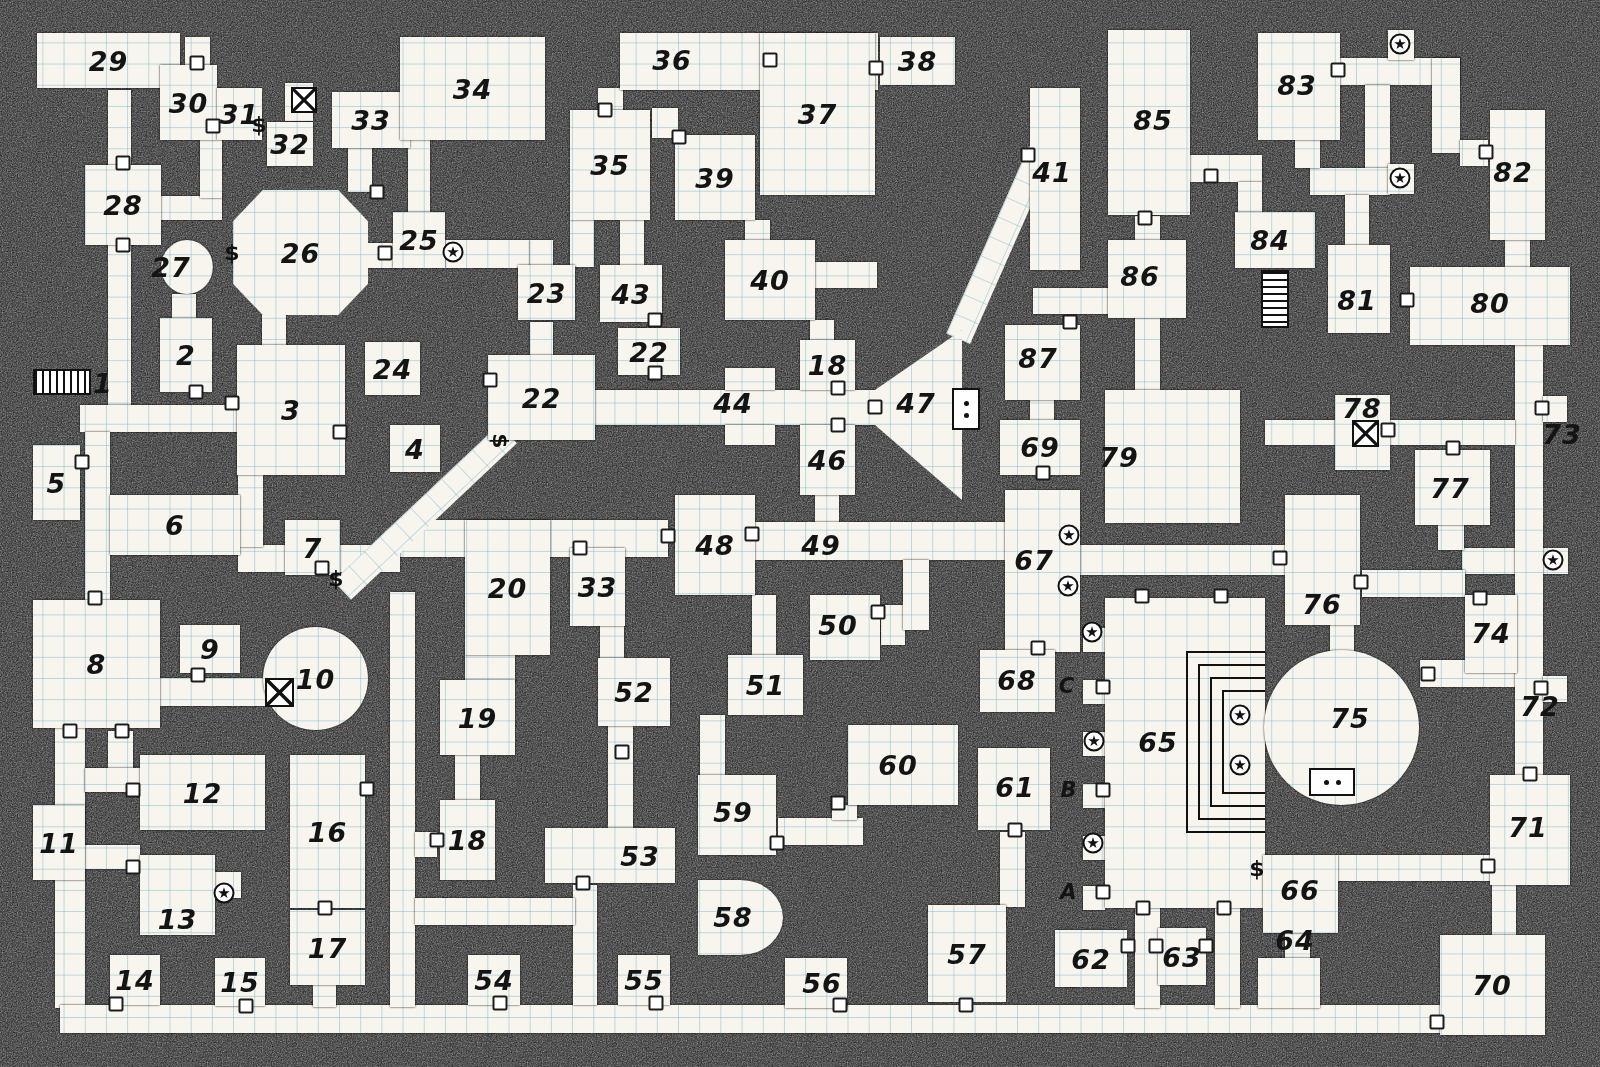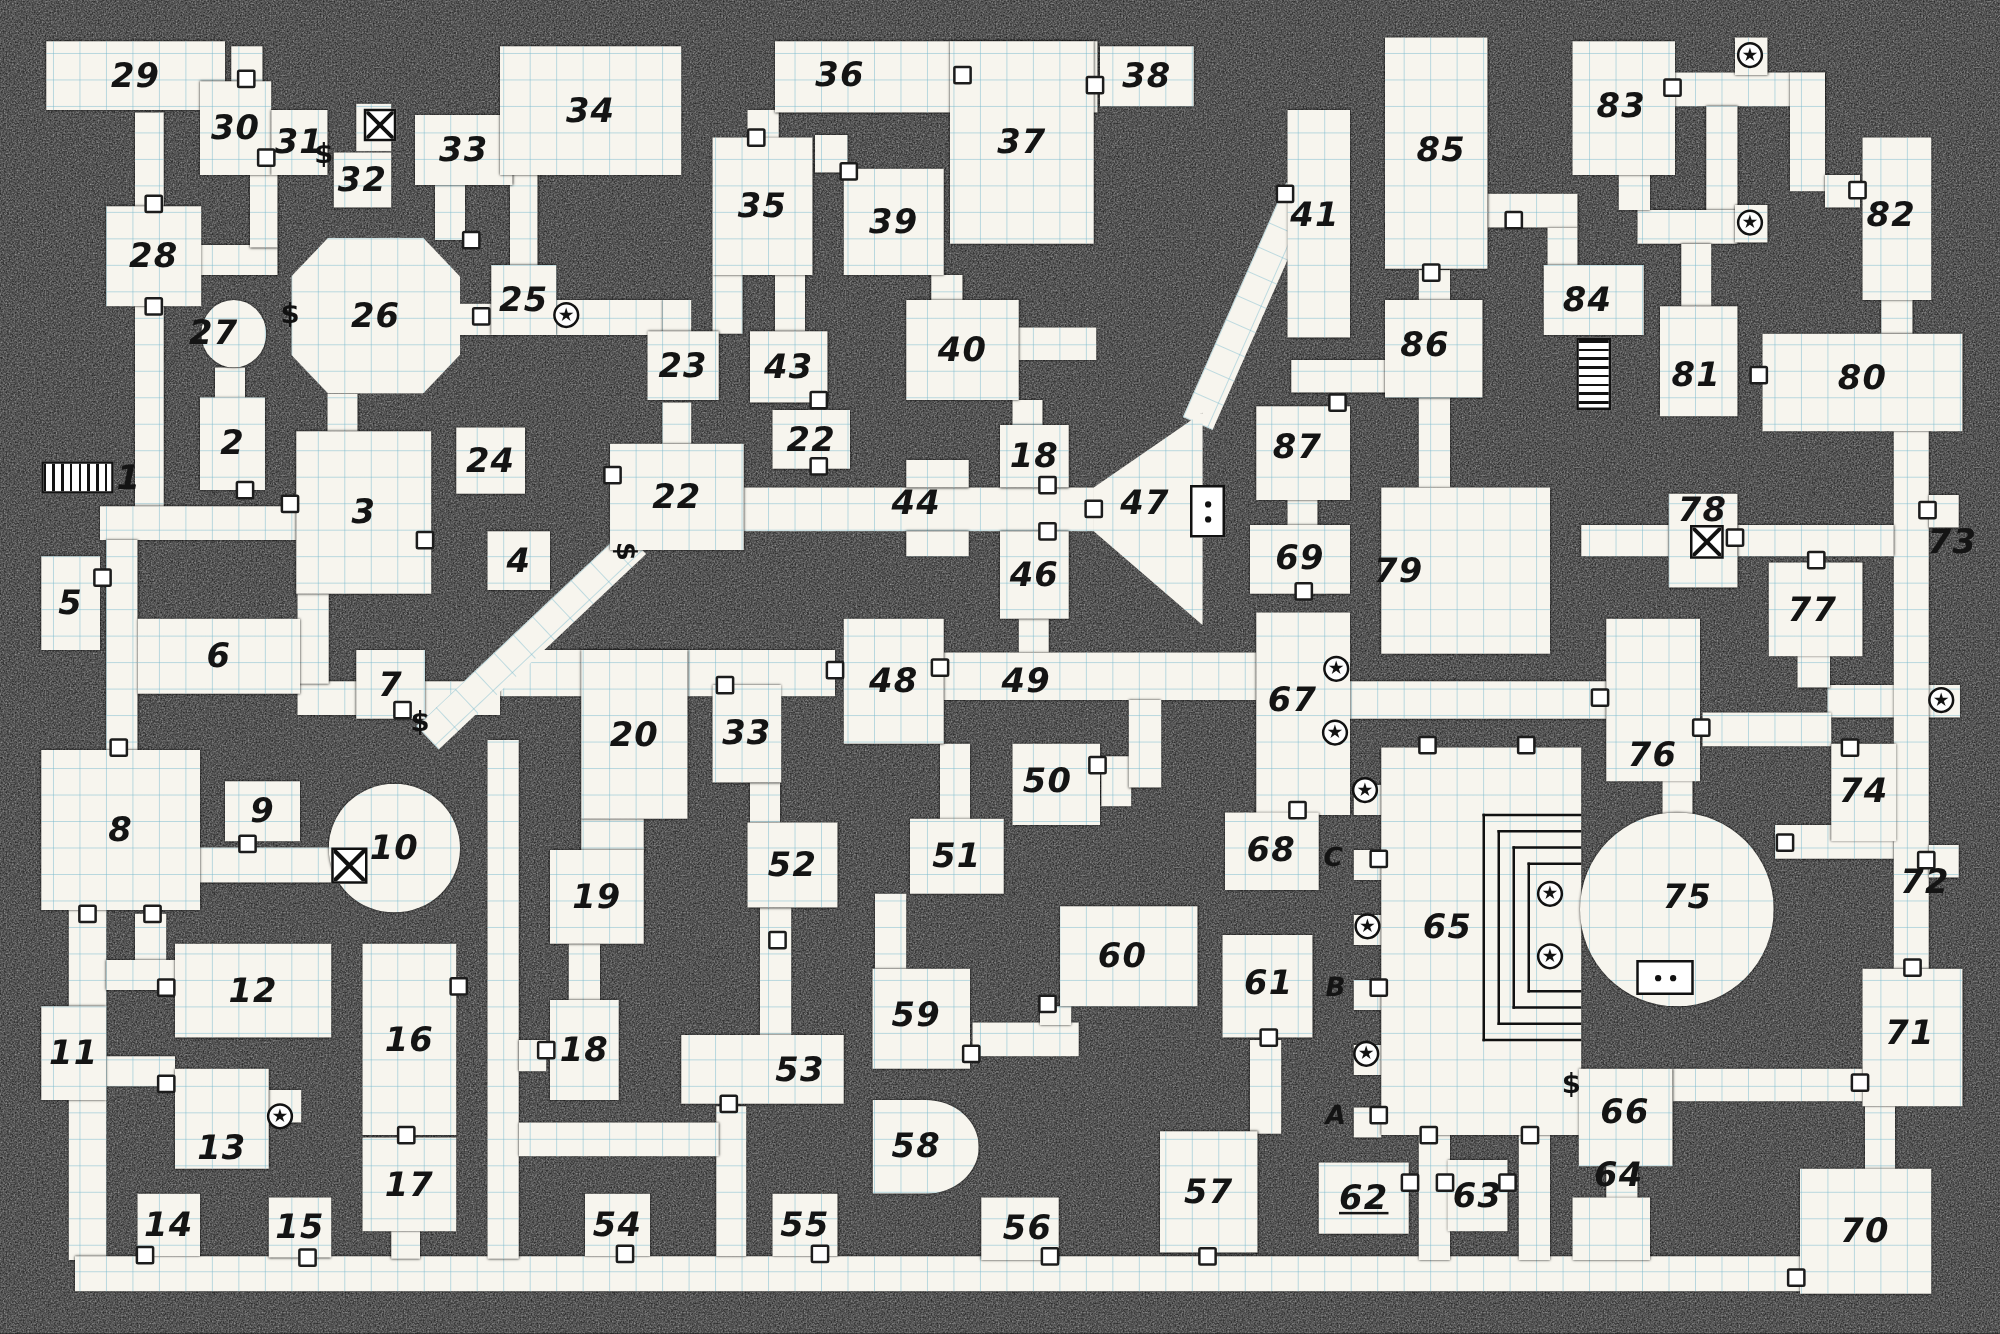--- a/index.html
+++ b/index.html
@@ -253,21 +253,21 @@
       <div class="lbl" style="left: 967px; top: 953.5px;">57</div>
       <div class="area" style="left: 698px; top: 880px; width: 85px; height: 75px; background-position: -698px -880px; border-radius: 0px 50% 50% 0px;"></div>
       <div class="lbl" style="left: 733px; top: 917px;">58</div>
       <div class="area" style="left: 698px; top: 775px; width: 78px; height: 80px; background-position: -698px -775px;"></div>
       <div class="lbl" style="left: 733px; top: 812px;">59</div>
       <div class="area" style="left: 848px; top: 725px; width: 110px; height: 80px; background-position: -848px -725px;"></div>
       <div class="lbl" style="left: 898px; top: 765px;">60</div>
       <div class="area" style="left: 978px; top: 748px; width: 72px; height: 82px; background-position: -978px -748px;"></div>
       <div class="lbl" style="left: 1015px; top: 787px;">61</div>
       <div class="area" style="left: 1055px; top: 930px; width: 72px; height: 57px; background-position: -1055px -930px;"></div>
-      <div class="lbl" style="left: 1091px; top: 958.5px; text-decoration: underline;">62</div>
+      <div class="lbl" style="left: 1091px; top: 958.5px;">62</div>
       <div class="area" style="left: 1158px; top: 928px; width: 48px; height: 57px; background-position: -1158px -928px;"></div>
       <div class="lbl" style="left: 1182px; top: 956.5px;">63</div>
       <div class="area" style="left: 1258px; top: 958px; width: 62px; height: 50px; background-position: -1258px -958px;"></div>
       <div class="lbl" style="left: 1295px; top: 940px;">64</div>
       <div class="area" style="left: 1105px; top: 598px; width: 160px; height: 310px; background-position: -1105px -598px;"></div>
       <div class="lbl" style="left: 1158px; top: 742px;">65</div>
       <div class="area" style="left: 1263px; top: 855px; width: 75px; height: 78px; background-position: -1263px -855px;"></div>
       <div class="lbl" style="left: 1300px; top: 890px;">66</div>
       <div class="area" style="left: 1005px; top: 490px; width: 75px; height: 162px; background-position: -1005px -490px;"></div>
       <div class="area" style="left: 980px; top: 650px; width: 75px; height: 62px; background-position: -980px -650px;"></div>

